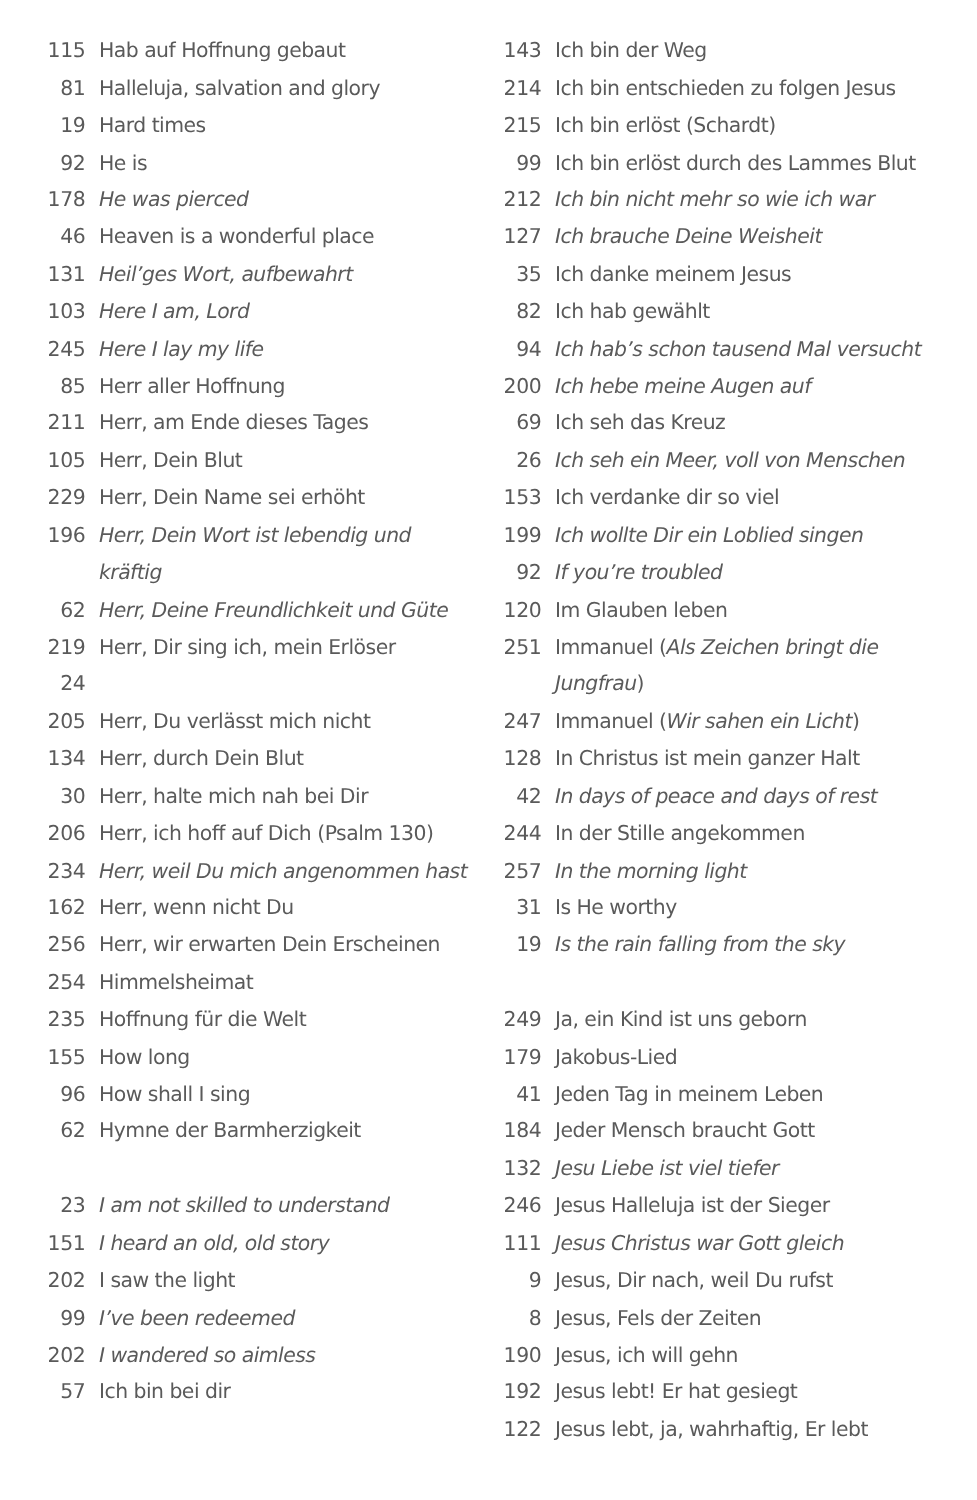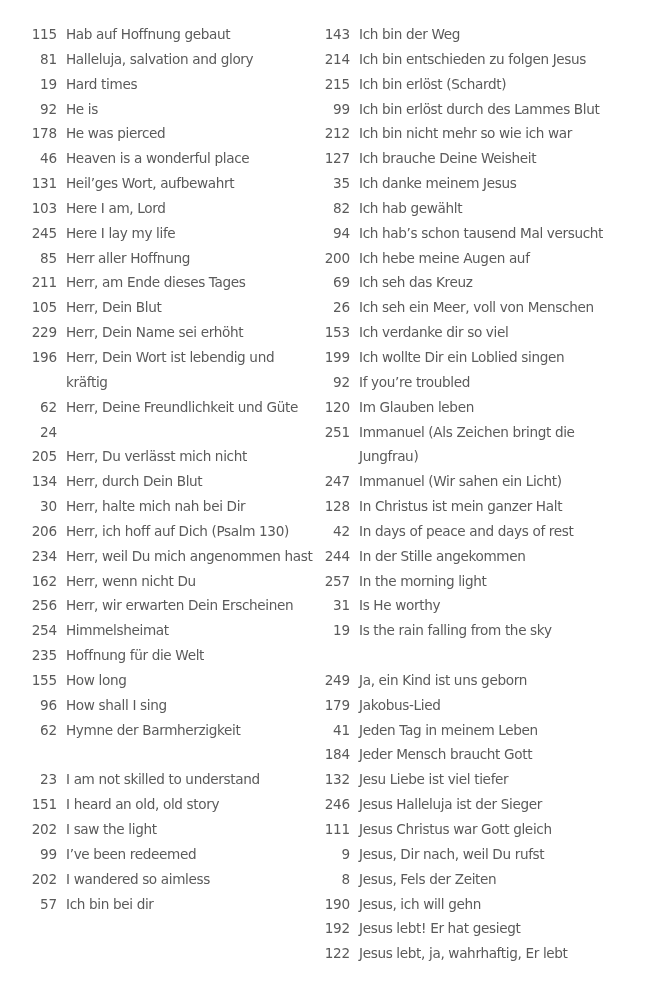--- a/index.html
+++ b/index.html
@@ -1,24 +1,24 @@
 <!DOCTYPE html>
 <html><head>
 <meta charset="utf-8">
 <style>
   html, body { margin: 0; padding: 0; background: #ffffff; }
   body { width: 651px; height: 1000px; position: relative; overflow: hidden;
          font-family: "DejaVu Sans", sans-serif; color: #5a5a5a; }
   .col { position: absolute; top: 22px; }
   .col-left { left: 24px; width: 300px; }
-  .col-right { left: 317px; width: 310px; }
+  .col-right { left: 328px; width: 310px; }
   .row { display: flex; height: 24.85px; line-height: 24.85px; font-size: 13.6px; white-space: nowrap; }
   .num { width: 33px; text-align: right; flex: 0 0 33px; letter-spacing: -0.2px; }
   .title { margin-left: 9px; letter-spacing: -0.35px; }
-  .it { }
+  .it { font-style: italic; }
   .gap { height: 24.85px; }
   .cont .num { visibility: hidden; }
 </style>
 </head>
 <body>
 
 <div class="col col-left" id="col-left">
     <div class="row">
       <span class="num">115</span>
       <span class="title">Hab auf Hoffnung gebaut</span>
@@ -77,20 +77,24 @@
     </div>
     <div class="row cont">
       <span class="num"></span>
       <span class="title it">kräftig</span>
     </div>
     <div class="row">
       <span class="num">62</span>
       <span class="title it">Herr, Deine Freundlichkeit und Güte</span>
     </div>
     <div class="row">
+      <span class="num">219</span>
+      <span class="title">Herr, Dir sing ich, mein Erlöser</span>
+    </div>
+    <div class="row">
       <span class="num">24</span>
     </div>
     <div class="row">
       <span class="num">205</span>
       <span class="title">Herr, Du verlässt mich nicht</span>
     </div>
     <div class="row">
       <span class="num">134</span>
       <span class="title">Herr, durch Dein Blut</span>
     </div>

